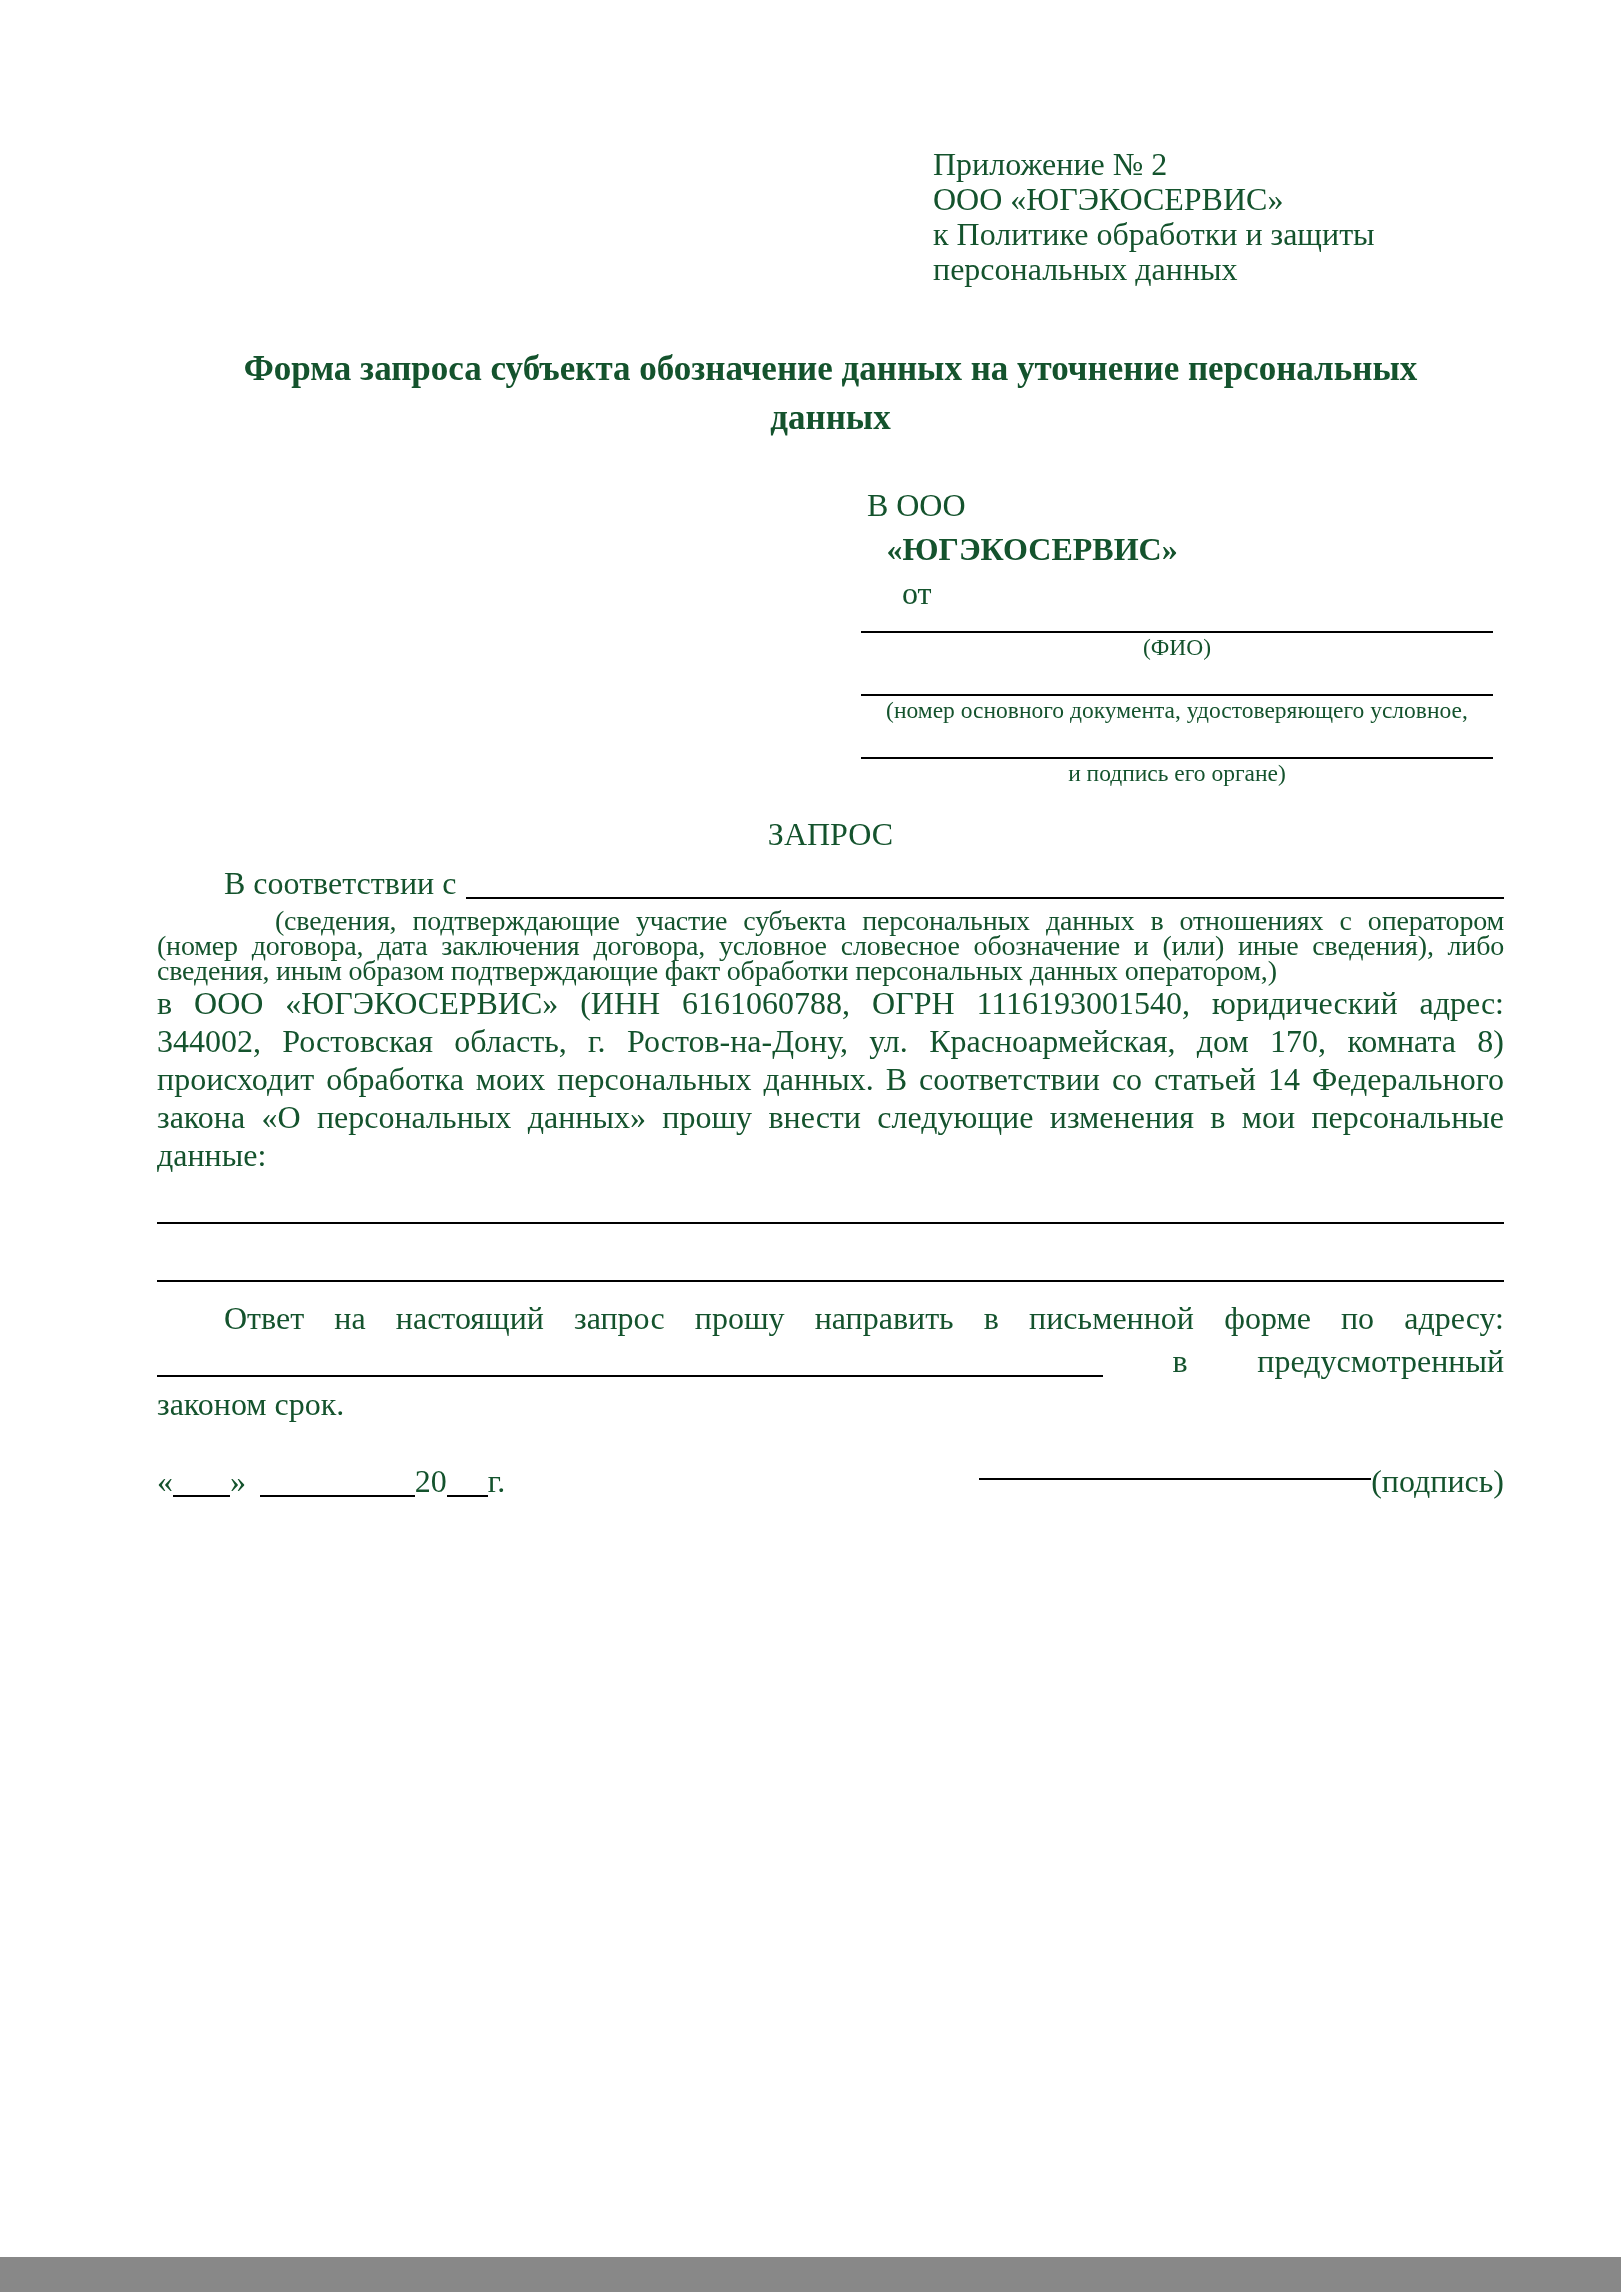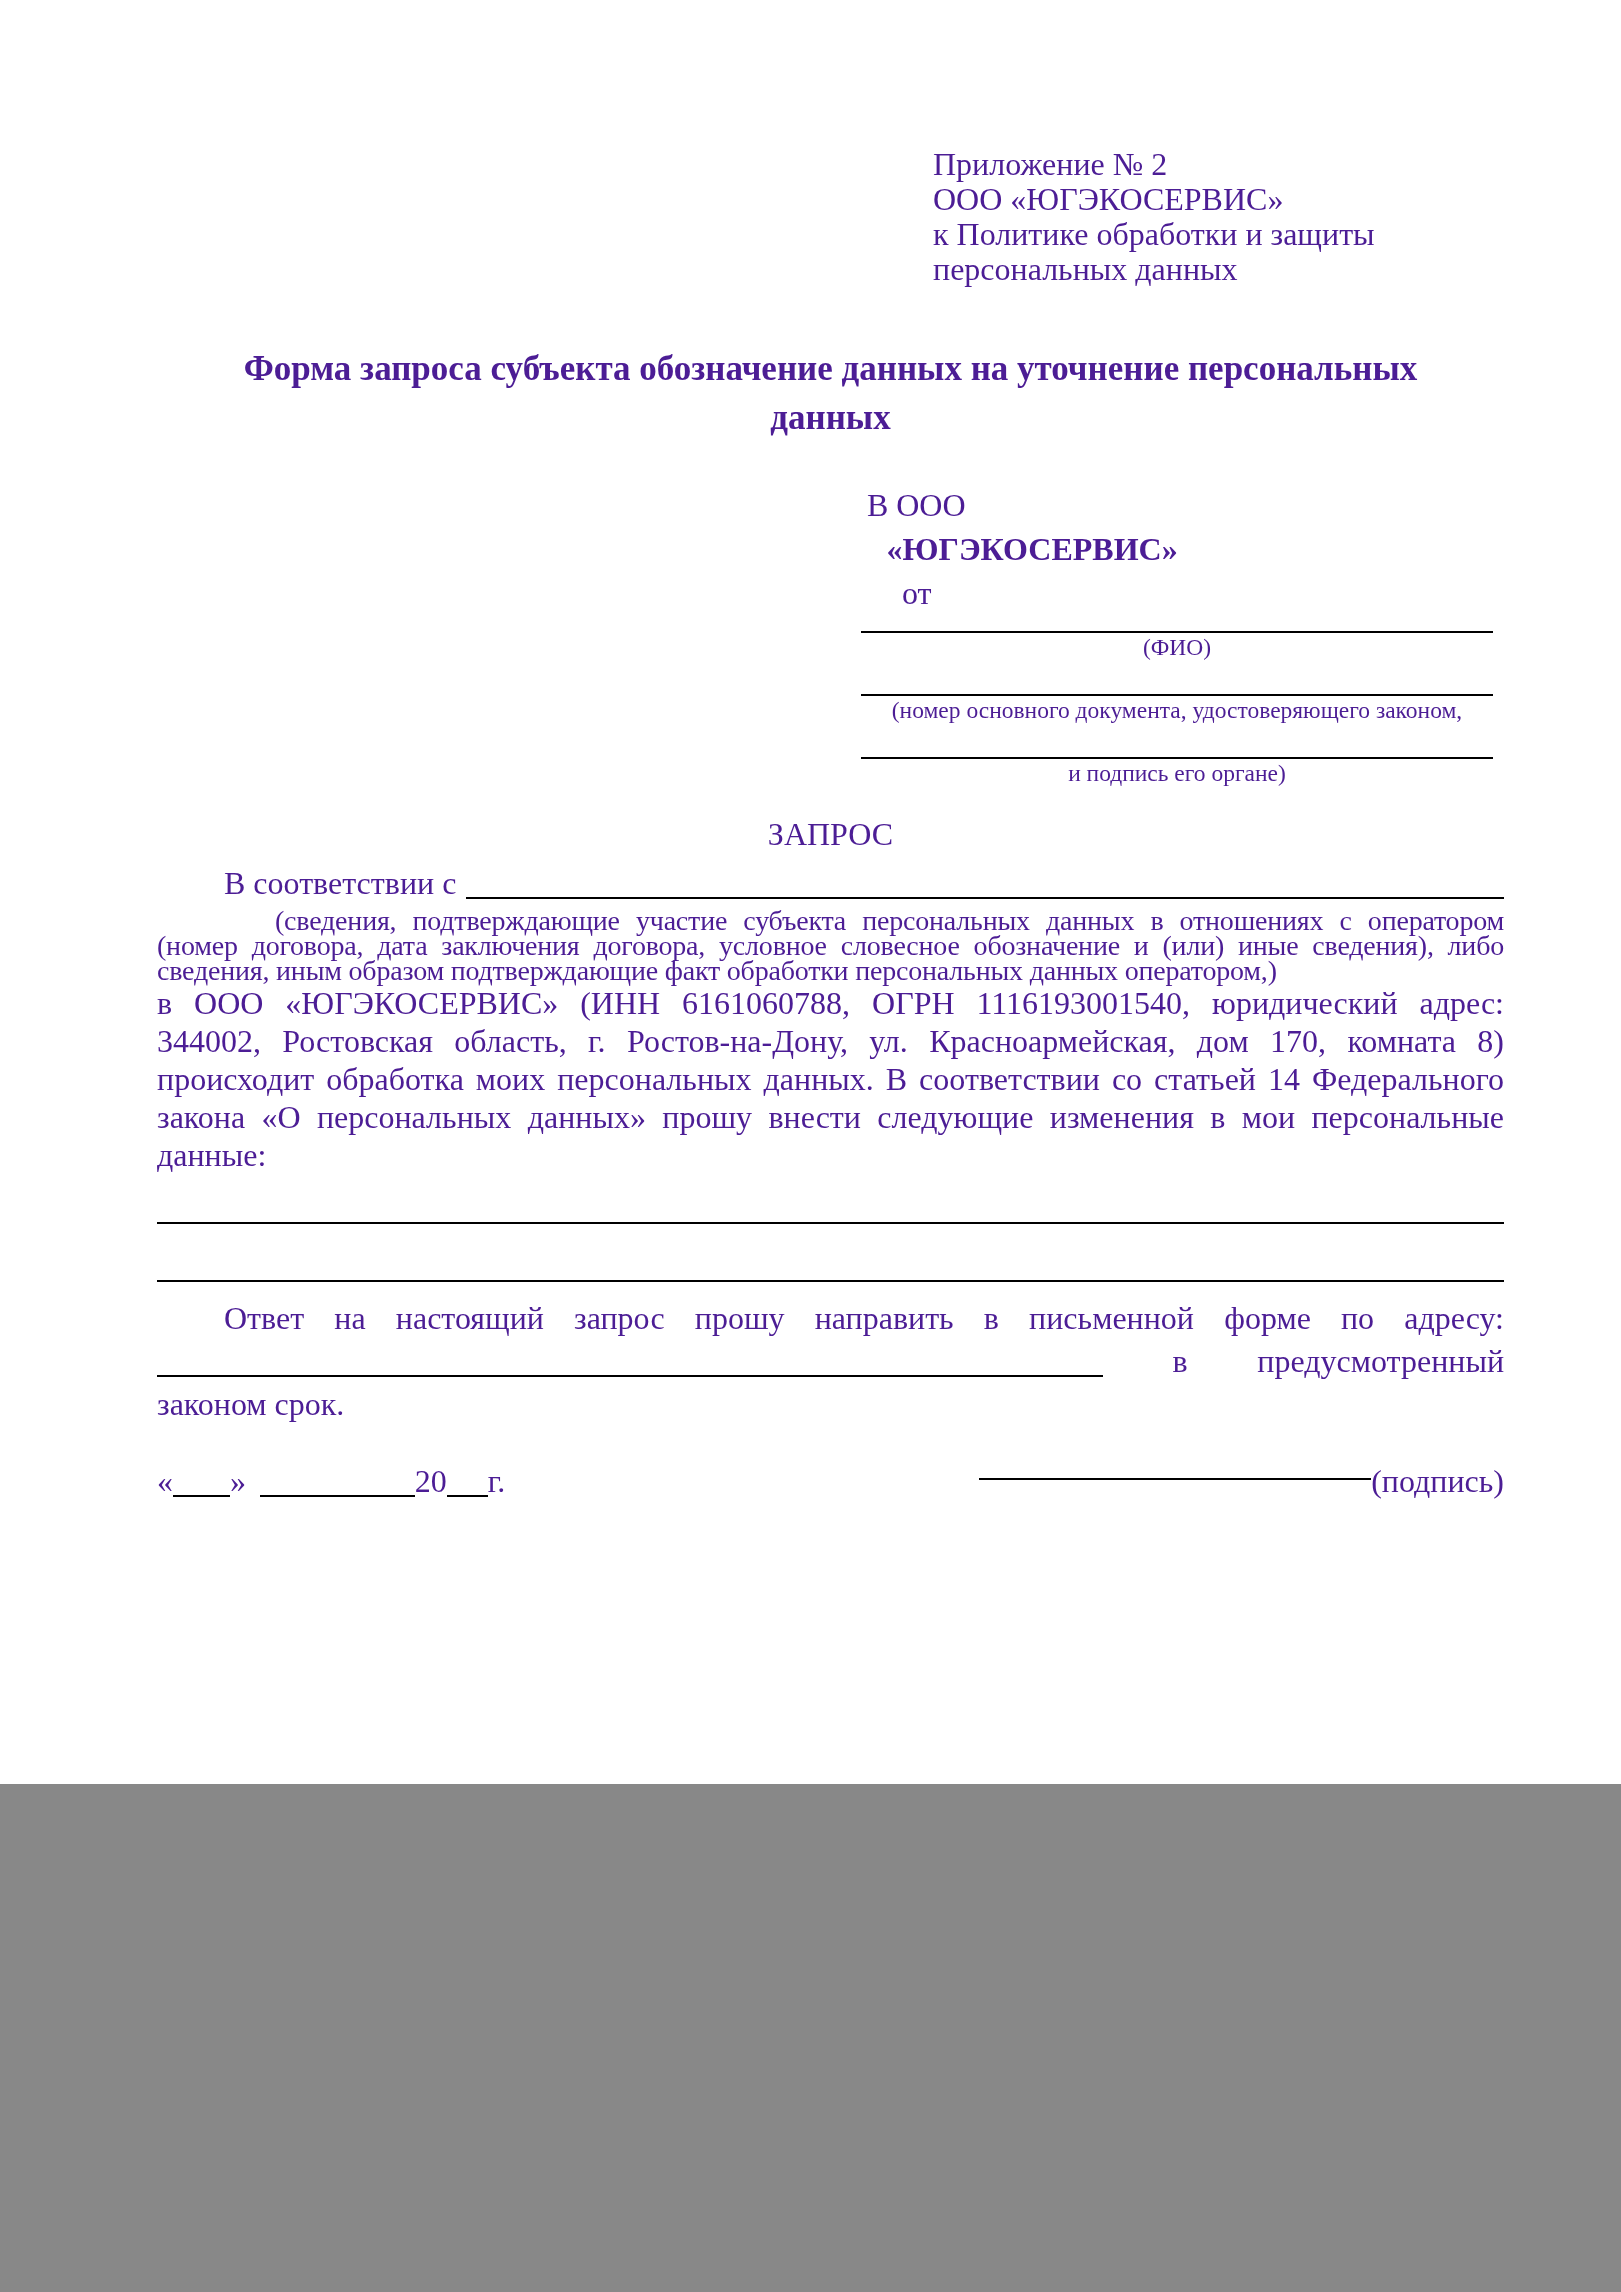--- a/index.html
+++ b/index.html
@@ -1,22 +1,22 @@
 <!DOCTYPE html>
 <html lang="ru"><head>
 <meta charset="utf-8">
 <style>
   html, body { margin: 0; padding: 0; background: #888; }
   .page {
     position: relative;
     width: 1621px;
-    height: 1784px;
+    height: 2257px;
     margin: 0 auto;
     background: #ffffff;
-    color: #4c1d95;
+    color: #14532d;
     font-family: "Liberation Serif", "DejaVu Serif", serif;
     font-size: 32px;
     box-sizing: border-box;
     padding: 147px 117px 0 157px;
     overflow: hidden;
   }
 
   
   .appendix { margin-left: 776px; line-height: 35px; }
 
@@ -103,21 +103,21 @@
     <div class="a1">В ООО</div>
     <div class="a2">«ЮГЭКОСЕРВИС»</div>
     <div class="a3">от</div>
 
     <div>
       <div class="field-line"></div>
       <div class="field-caption">(ФИО)</div>
     </div>
     <div>
       <div class="field-line"></div>
-      <div class="field-caption">(номер основного документа, удостоверяющего законом,</div>
+      <div class="field-caption">(номер основного документа, удостоверяющего условное,</div>
     </div>
     <div>
       <div class="field-line"></div>
       <div class="field-caption">и подпись его органе)</div>
     </div>
   </div>
 
   <div class="request-heading">ЗАПРОС</div>
 
   <div class="accordance">

